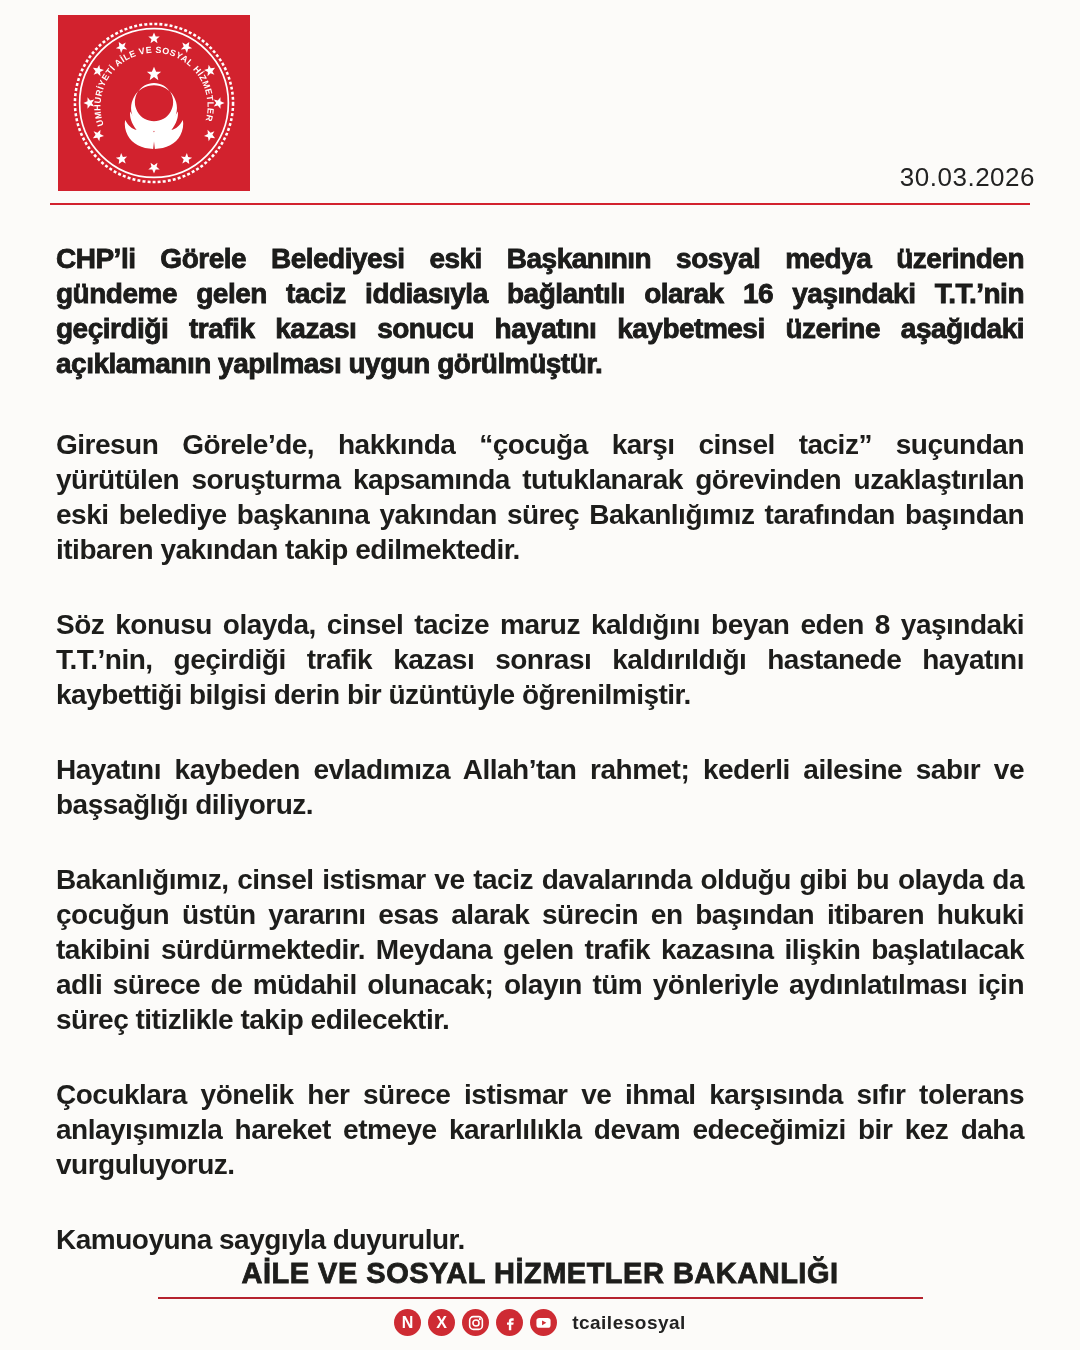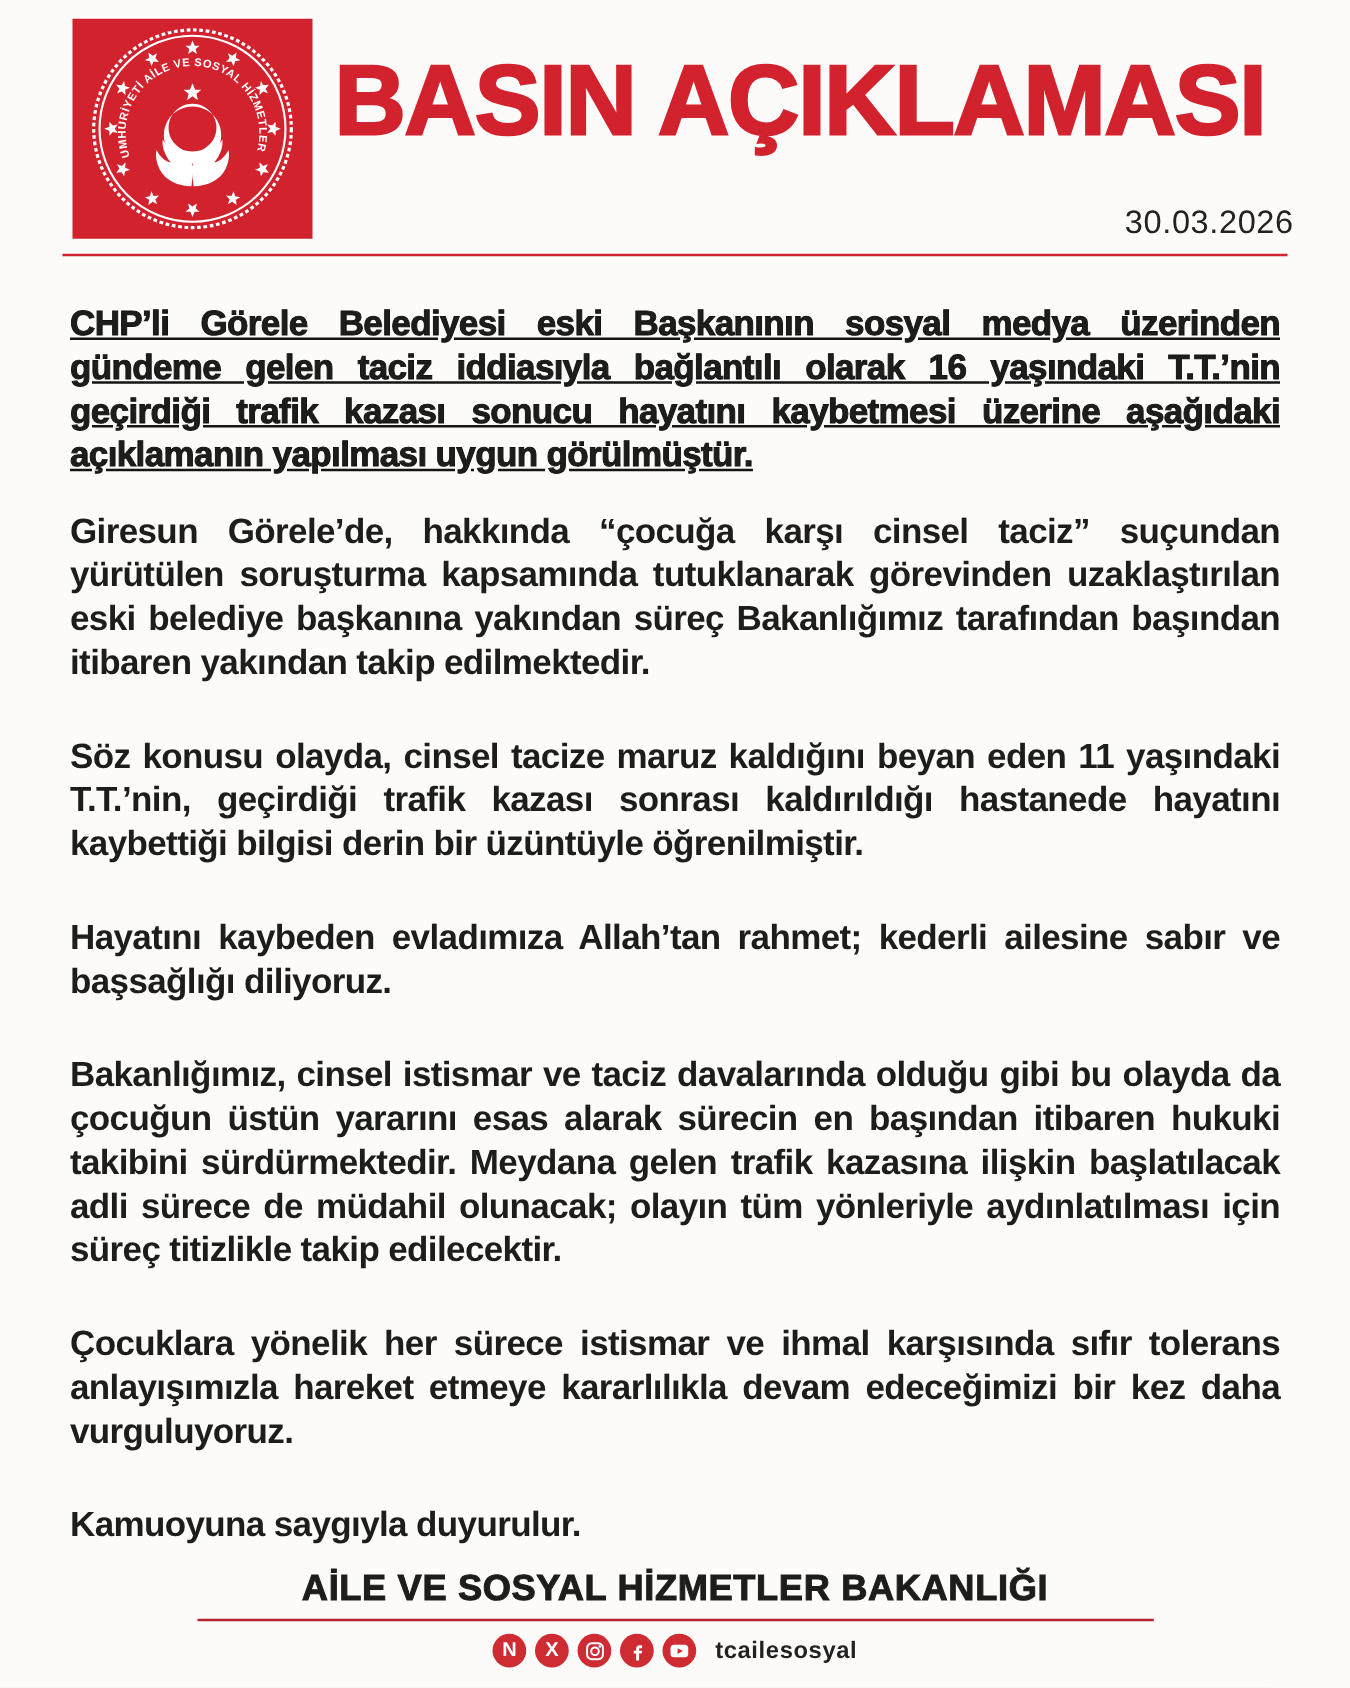--- a/index.html
+++ b/index.html
@@ -59,22 +59,21 @@
     margin:0 0 40px 0;
     font-size:28px;
     line-height:35px;
     font-weight:700;
     letter-spacing:-0.5px;
     text-align:justify;
     color:#1d1d1b;
   }
   .press-body p.lead {
     -webkit-text-stroke:0.8px #141414;
-    margin-bottom:26px;
-    text-decoration:underline;
+    margin-bottom:46px;
   }
   .press-body p.closing { margin-bottom:0; }
 
   
   .footer {
     flex:0 0 auto;
     padding-bottom:16px;
     text-align:center;
   }
   .ministry-name {
@@ -150,33 +149,30 @@
 
         <g>
           <use href="#star" transform="translate(100,66) scale(1.25)"></use>
           <path fill-rule="evenodd" fill="#fff" d="M100,79 a27,27 0 1,0 0.01,0 Z M100,76.5 a22.5,22.5 0 1,1 -0.01,0 Z"></path>
           <path fill="#fff" d="M101,154 C114,154 126,148 131,138 C134,132 135,126 134,120 C130,127 126,130.5 120.5,131.8 C126.5,124 129,116.5 128,110 C123,119 116.5,123.5 110.5,125.5 C103.5,127.8 100,132 99.2,138 Z"></path>
           <path fill="#fff" transform="scale(-1,1) translate(-200,0)" d="M101,154 C114,154 126,148 131,138 C134,132 135,126 134,120 C130,127 126,130.5 120.5,131.8 C126.5,124 129,116.5 128,110 C123,119 116.5,123.5 110.5,125.5 C103.5,127.8 100,132 99.2,138 Z"></path>
         </g>
       </svg>
     </div>
 
-    <div class="title-zone">
-      <h1 class="press-title">BASIN AÇIKLAMASI</h1>
-    </div>
 
     <div class="press-date">30.03.2026</div>
 
     <div class="header-divider"></div>
   </div>
 
   <div class="press-body">
     <p class="lead">CHP’li Görele Belediyesi eski Başkanının sosyal medya üzerinden gündeme gelen taciz iddiasıyla bağlantılı olarak 16 yaşındaki T.T.’nin geçirdiği trafik kazası sonucu hayatını kaybetmesi üzerine aşağıdaki açıklamanın yapılması uygun görülmüştür.</p>
     <p>Giresun Görele’de, hakkında “çocuğa karşı cinsel taciz” suçundan yürütülen soruşturma kapsamında tutuklanarak görevinden uzaklaştırılan eski belediye başkanına yakından süreç Bakanlığımız tarafından başından itibaren yakından takip edilmektedir.</p>
-    <p>Söz konusu olayda, cinsel tacize maruz kaldığını beyan eden 11 yaşındaki T.T.’nin, geçirdiği trafik kazası sonrası kaldırıldığı hastanede hayatını kaybettiği bilgisi derin bir üzüntüyle öğrenilmiştir.</p>
+    <p>Söz konusu olayda, cinsel tacize maruz kaldığını beyan eden 8 yaşındaki T.T.’nin, geçirdiği trafik kazası sonrası kaldırıldığı hastanede hayatını kaybettiği bilgisi derin bir üzüntüyle öğrenilmiştir.</p>
     <p>Hayatını kaybeden evladımıza Allah’tan rahmet; kederli ailesine sabır ve başsağlığı diliyoruz.</p>
     <p>Bakanlığımız, cinsel istismar ve taciz davalarında olduğu gibi bu olayda da çocuğun üstün yararını esas alarak sürecin en başından itibaren hukuki takibini sürdürmektedir. Meydana gelen trafik kazasına ilişkin başlatılacak adli sürece de müdahil olunacak; olayın tüm yönleriyle aydınlatılması için süreç titizlikle takip edilecektir.</p>
     <p>Çocuklara yönelik her sürece istismar ve ihmal karşısında sıfır tolerans anlayışımızla hareket etmeye kararlılıkla devam edeceğimizi bir kez daha vurguluyoruz.</p>
     <p class="closing">Kamuoyuna saygıyla duyurulur.</p>
   </div>
 
   <div class="footer">
     <h2 class="ministry-name">AİLE VE SOSYAL HİZMETLER BAKANLIĞI</h2>
     <div class="footer-divider"></div>
 

